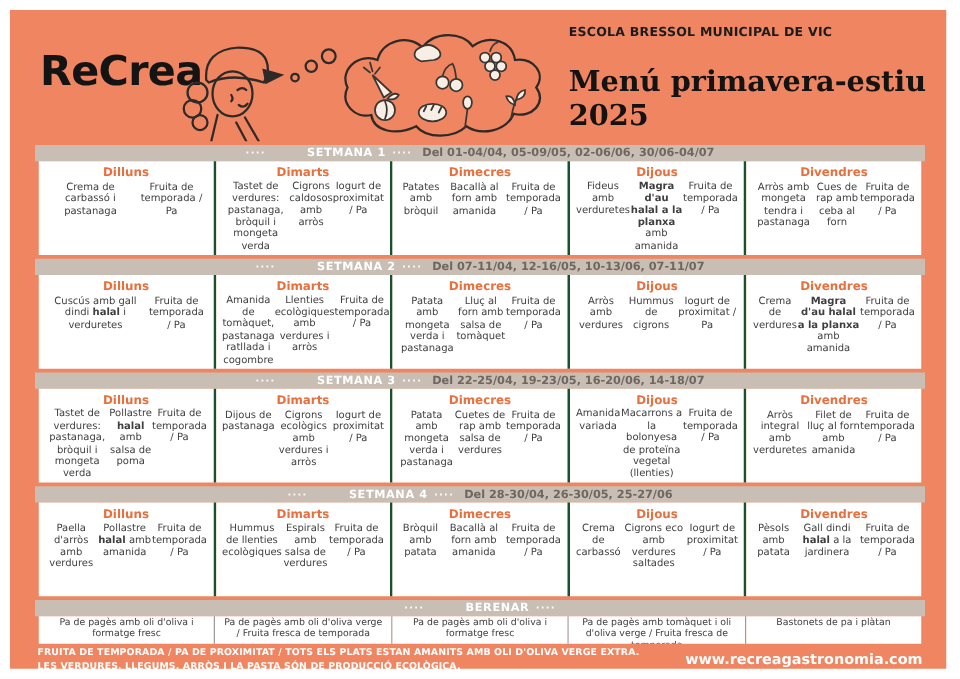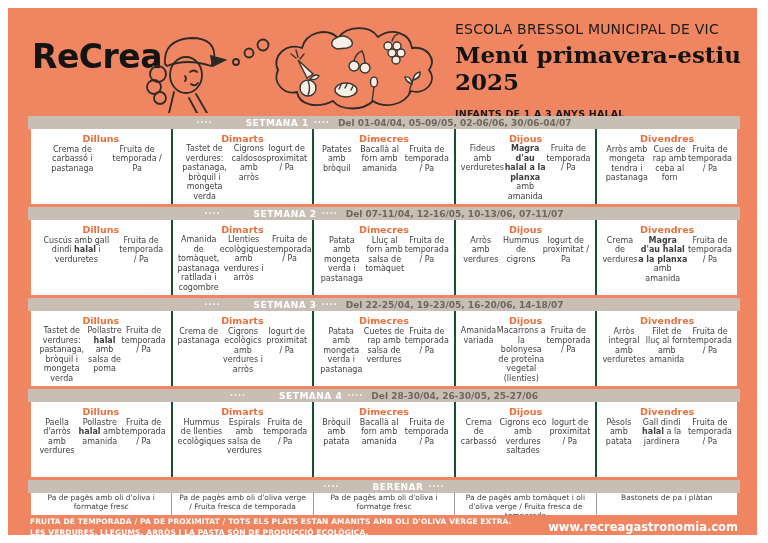--- a/index.html
+++ b/index.html
@@ -6,22 +6,22 @@
   html,body { background:#ffffff; }
   .page { position:relative; width:768px; height:543px; background:#ffffff; overflow:hidden;
           font-family:"DejaVu Sans", sans-serif; }
   .canvas { position:absolute; left:8px; top:8px; width:749px; height:527px; background:#EF8561; }
 
   
   .logo { position:absolute; left:24px; top:29px; font-size:33px; font-weight:bold;
           color:#141414; letter-spacing:-0.5px; }
   .illustration { position:absolute; left:133px; top:10px; }
   .head-right { position:absolute; left:447px; top:13px; color:#1c1c1c; }
-  .school   { font-size:14px; font-weight:normal; letter-spacing:0.2px; }
-  .main-title { font-family:"DejaVu Serif", serif; font-size:23px; font-weight:bold; margin-top:4px; color:#131313; }
+  .school   { font-size:10px; font-weight:bold; letter-spacing:0.2px; }
+  .main-title { font-family:"DejaVu Serif", serif; font-size:23px; font-weight:bold; margin-top:20px; color:#131313; }
   .subtitle { font-size:9.5px; font-weight:bold; margin-top:13px; letter-spacing:0.2px; }
 
   
   .menu-table { position:absolute; left:20px; top:108px; width:712px; }
   .week-bar { height:13px; background:#C8BEB4; display:flex; justify-content:center; align-items:center;
               gap:5px; font-size:9px; font-weight:bold; }
   .dots { color:rgba(255,255,255,0.92); letter-spacing:1px; font-size:8px; line-height:1; }
   .week-label { color:#ffffff; letter-spacing:0.5px;padding-left:28px; }
   .week-dates { color:#6E6760; margin-left:3px; }
   .week-row { display:flex; height:75px; padding:0 3px; margin-bottom:3px; }
@@ -230,21 +230,21 @@
           <div class="day-name">Dilluns</div>
           <div class="dishes">
             <div class="dish">Tastet de verdures: pastanaga, bròquil i mongeta verda</div>
             <div class="dish">Pollastre <b>halal</b> amb salsa de poma</div>
             <div class="dish">Fruita de temporada / Pa</div>
           </div>
         </div>
         <div class="day-cell">
           <div class="day-name">Dimarts</div>
           <div class="dishes">
-            <div class="dish">Crema de pastanaga</div>
+            <div class="dish">Dijous de pastanaga</div>
             <div class="dish">Cigrons ecològics amb verdures i arròs</div>
             <div class="dish">Iogurt de proximitat / Pa</div>
           </div>
         </div>
         <div class="day-cell">
           <div class="day-name">Dimecres</div>
           <div class="dishes">
             <div class="dish">Patata amb mongeta verda i pastanaga</div>
             <div class="dish">Cuetes de rap amb salsa de verdures</div>
             <div class="dish">Fruita de temporada / Pa</div>

